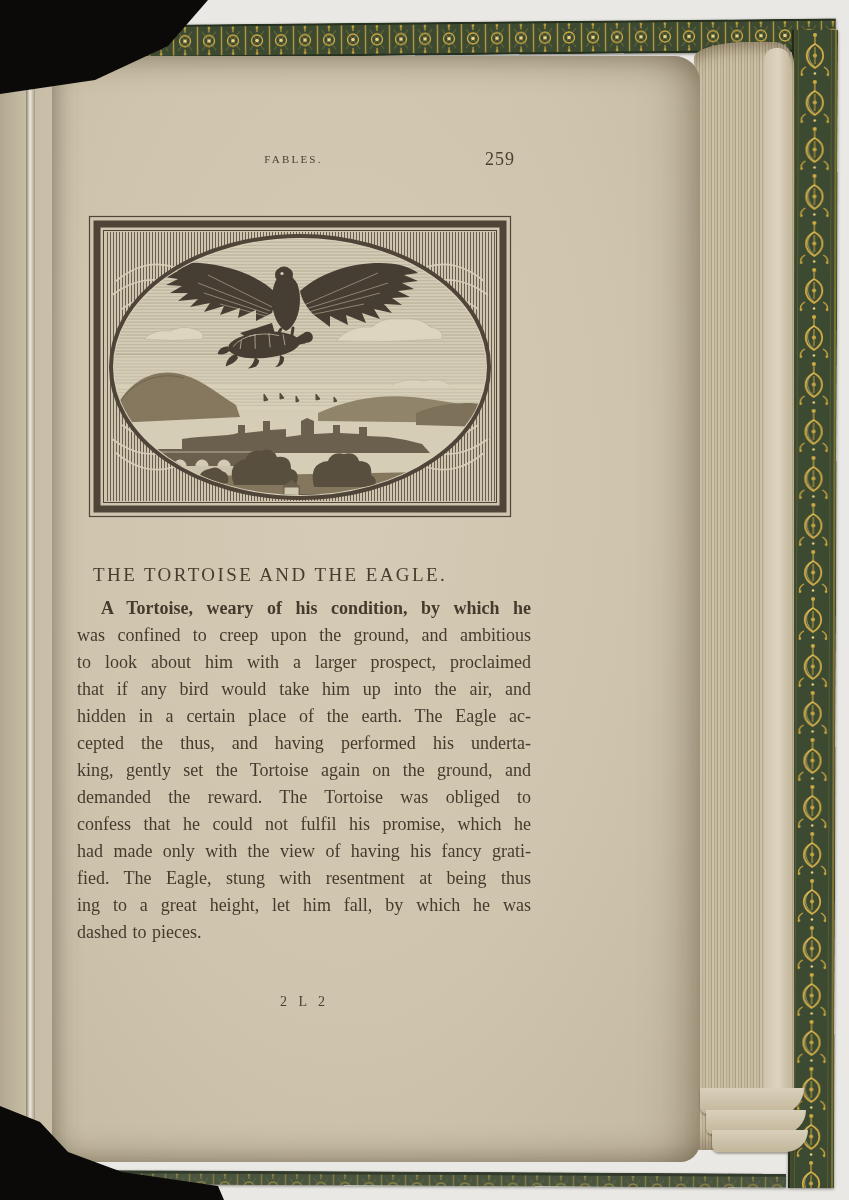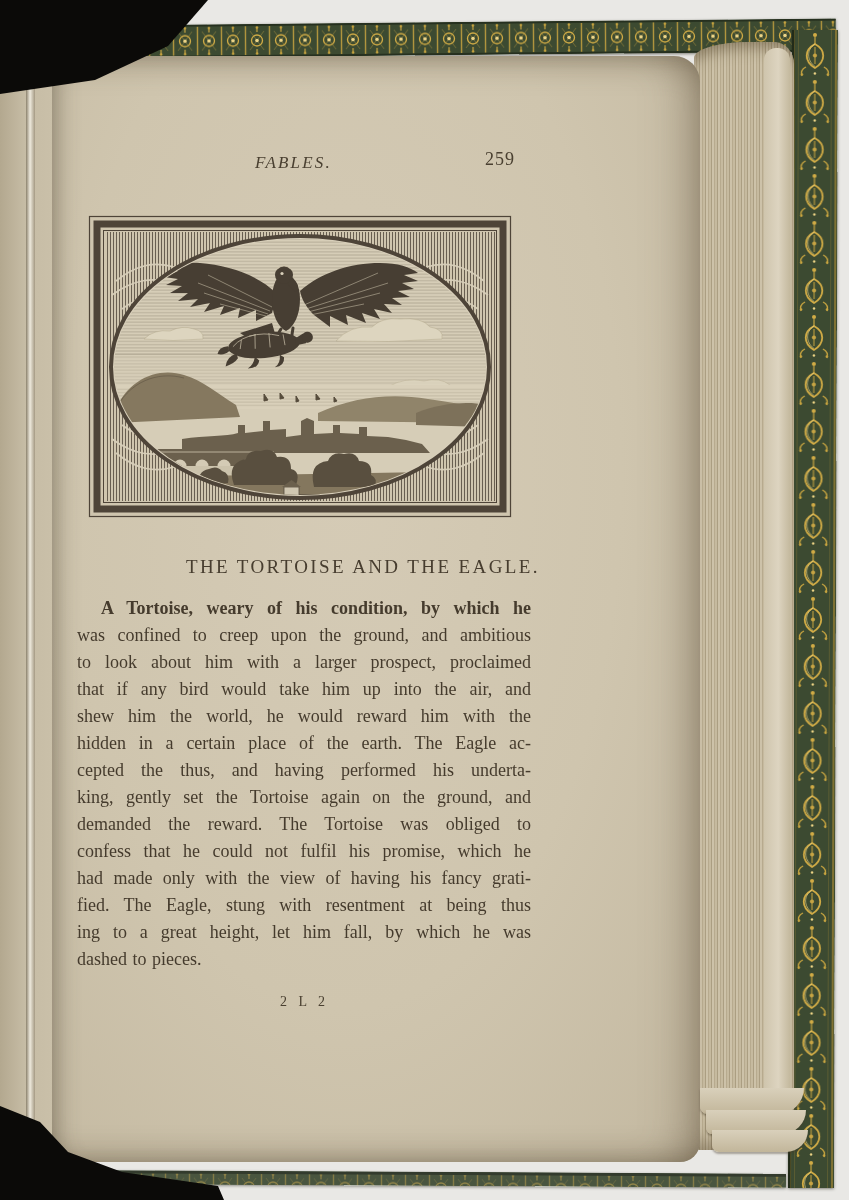--- a/index.html
+++ b/index.html
@@ -38,29 +38,29 @@
   .page{position:absolute;left:52px;top:56px;width:648px;height:1106px;z-index:4;
     color:#453b2d;
     background:radial-gradient(ellipse at 45% 38%, #d5cbb6 0%, #cfc5ae 55%, #c3b8a0 100%);
     border-radius:3px 26px 20px 14px;
     box-shadow:inset 16px 0 26px -14px rgba(60,50,35,.45),
                inset -34px 0 46px -26px rgba(95,80,58,.55),
                inset 0 26px 32px -22px rgba(85,72,50,.40),
                inset 0 -26px 30px -22px rgba(85,72,50,.40);}
 
   .running-head{position:absolute;left:25px;top:97px;width:455px;height:28px;}
-  .running-title{display:block;text-align:center;font-size:17px;letter-spacing:2.2px;
-    padding-right:22px;color:#4a4031;font-style:italic;}
+  .running-title{display:block;text-align:center;font-size:11px;letter-spacing:2.2px;
+    padding-right:22px;color:#4a4031;}
   .folio{position:absolute;right:17px;top:-4px;font-size:18px;letter-spacing:1px;color:#4a4031;}
 
   .illustration{position:absolute;left:36px;top:159px;width:424px;height:303px;margin:0;}
   .illustration svg{display:block;width:100%;height:100%;}
 
-  .fable-title{position:absolute;left:25px;top:492px;width:455px;margin:8px;
-    text-align:right;font-size:19px;font-weight:normal;letter-spacing:2.4px;color:#473d2f;}
+  .fable-title{position:absolute;left:25px;top:492px;width:455px;margin:16px;
+    text-align:left;font-size:19px;font-weight:normal;letter-spacing:2.4px;color:#473d2f;}
 
   .body-text{position:absolute;left:25px;top:539px;width:454px;font-size:18px;}
   .body-line{line-height:27px;text-align:justify;text-align-last:justify;
     word-spacing:1px;white-space:normal;}
   .body-line:first-child{text-indent:24px;font-weight:bold;}
   .body-line:last-child{text-align-last:left;}
 
   .signature-mark{position:absolute;left:25px;top:938px;width:455px;text-align:center;
     font-size:14px;letter-spacing:4px;color:#4a4031;}
 </style>
@@ -290,21 +290,20 @@
       </svg>
     </figure>
 
     <h1 class="fable-title">THE TORTOISE AND THE EAGLE.</h1>
 
     <div class="body-text">
         <div class="body-line">A Tortoise, weary of his condition, by which he</div>
         <div class="body-line">was confined to creep upon the ground, and ambitious</div>
         <div class="body-line">to look about him with a larger prospect, proclaimed</div>
         <div class="body-line">that if any bird would take him up into the air, and</div>
-        <div class="body-line">shew him the world, he would reward him with the</div>
         <div class="body-line">hidden in a certain place of the earth.  The Eagle ac-</div>
         <div class="body-line">cepted the thus, and having performed his underta-</div>
         <div class="body-line">king, gently set the Tortoise again on the ground, and</div>
         <div class="body-line">demanded the reward.  The Tortoise was obliged to</div>
         <div class="body-line">confess that he could not fulfil his promise, which he</div>
         <div class="body-line">had made only with the view of having his fancy grati-</div>
         <div class="body-line">fied.  The Eagle, stung with resentment at being thus</div>
         <div class="body-line">ing to a great height, let him fall, by which he was</div>
         <div class="body-line">dashed to pieces.</div>
       </div>

